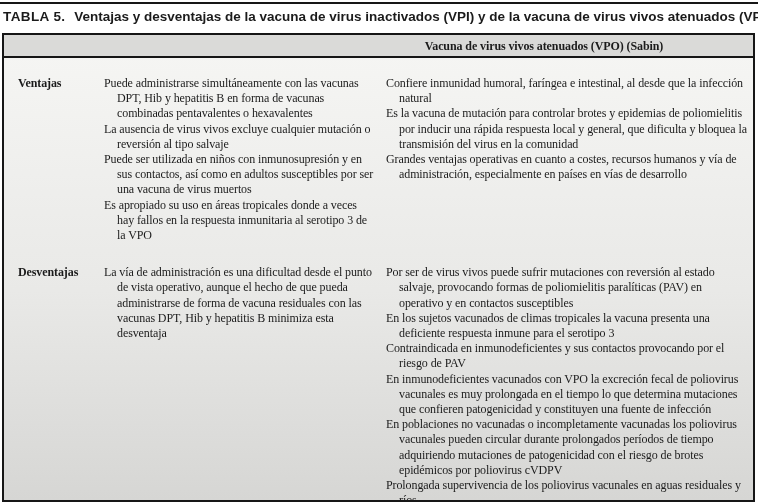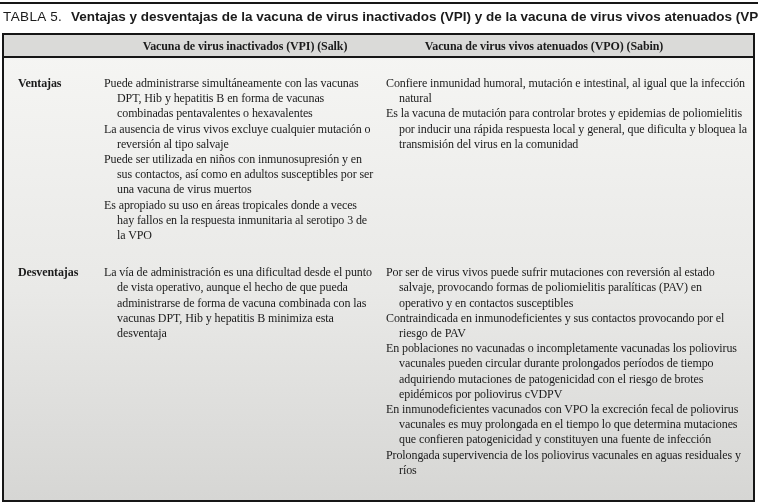--- a/index.html
+++ b/index.html
@@ -24,21 +24,21 @@
   .top-rule{
     position:absolute; top:2px; left:0; width:758px; height:2px;
     background:var(--rule);
   }
 
   .title{
     position:absolute; top:9px; left:3px; width:752px;
     font-family:"Liberation Sans", sans-serif;
     font-size:13.5px; line-height:16px; white-space:nowrap;
   }
-  .title-label{ font-weight:400; letter-spacing:0.4px; }
+  .title-label{ font-weight:700; letter-spacing:0.4px; }
   .title-text{ font-weight:700; margin-left:5px; }
 
   .datatable{
     position:absolute; top:33px; left:2px; width:753px; height:469px;
     border:2px solid var(--table-border);
     background:linear-gradient(180deg, var(--body-bg-top) 0%, #e9e9e7 55%, var(--body-bg-bottom) 100%);
     overflow:hidden;
   }
 
   .thead{
@@ -77,49 +77,50 @@
   <div class="top-rule"></div>
 
   <div class="title">
     <span class="title-label">TABLA 5.</span>
     <span class="title-text">Ventajas y desventajas de la vacuna de virus inactivados (VPI) y de la vacuna de virus vivos atenuados (VPO)</span>
   </div>
 
   <div class="datatable">
 
     <div class="thead">
-      <div class="th th-vpi">Vacuna de virus inactivados (VPI) (Salk)</div>
       <div class="th th-vpo">Vacuna de virus vivos atenuados (VPO) (Sabin)</div>
     </div>
 
     <div class="tbody">
 
       <div class="section">
         <div class="row-label">Ventajas</div>
         <div class="col">
           <p class="item">Puede administrarse simultáneamente con las vacunas DPT, Hib y hepatitis B en forma de vacunas combinadas pentavalentes o hexavalentes</p>
           <p class="item">La ausencia de virus vivos excluye cualquier mutación o reversión al tipo salvaje</p>
           <p class="item">Puede ser utilizada en niños con inmunosupresión y en sus contactos, así como en adultos susceptibles por ser una vacuna de virus muertos</p>
           <p class="item">Es apropiado su uso en áreas tropicales donde a veces hay fallos en la respuesta inmunitaria al serotipo 3 de la VPO</p>
         </div>
         <div class="col">
-          <p class="item">Confiere inmunidad humoral, mutación e intestinal, al igual que la infección natural</p>
+          <p class="item">Confiere inmunidad humoral, faríngea e intestinal, al desde que la infección natural</p>
           <p class="item">Es la vacuna de mutación para controlar brotes y epidemias de poliomielitis por inducir una rápida respuesta local y general, que dificulta y bloquea la transmisión del virus en la comunidad</p>
+          <p class="item">Grandes ventajas operativas en cuanto a costes, recursos humanos y vía de administración, especialmente en países en vías de desarrollo</p>
         </div>
       </div>
 
       <div class="section">
         <div class="row-label">Desventajas</div>
         <div class="col">
-          <p class="item">La vía de administración es una dificultad desde el punto de vista operativo, aunque el hecho de que pueda administrarse de forma de vacuna combinada con las vacunas DPT, Hib y hepatitis B minimiza esta desventaja</p>
+          <p class="item">La vía de administración es una dificultad desde el punto de vista operativo, aunque el hecho de que pueda administrarse de forma de vacuna residuales con las vacunas DPT, Hib y hepatitis B minimiza esta desventaja</p>
         </div>
         <div class="col">
           <p class="item">Por ser de virus vivos puede sufrir mutaciones con reversión al estado salvaje, provocando formas de poliomielitis paralíticas (PAV) en operativo y en contactos susceptibles</p>
+          <p class="item">En los sujetos vacunados de climas tropicales la vacuna presenta una deficiente respuesta inmune para el serotipo 3</p>
           <p class="item">Contraindicada en inmunodeficientes y sus contactos provocando por el riesgo de PAV</p>
+          <p class="item">En inmunodeficientes vacunados con VPO la excreción fecal de poliovirus vacunales es muy prolongada en el tiempo lo que determina mutaciones que confieren patogenicidad y constituyen una fuente de infección</p>
           <p class="item">En poblaciones no vacunadas o incompletamente vacunadas los poliovirus vacunales pueden circular durante prolongados períodos de tiempo adquiriendo mutaciones de patogenicidad con el riesgo de brotes epidémicos por poliovirus cVDPV</p>
-          <p class="item">En inmunodeficientes vacunados con VPO la excreción fecal de poliovirus vacunales es muy prolongada en el tiempo lo que determina mutaciones que confieren patogenicidad y constituyen una fuente de infección</p>
           <p class="item">Prolongada supervivencia de los poliovirus vacunales en aguas residuales y ríos</p>
         </div>
       </div>
 
     </div>
   </div>
 </div>
 
 </body></html>

